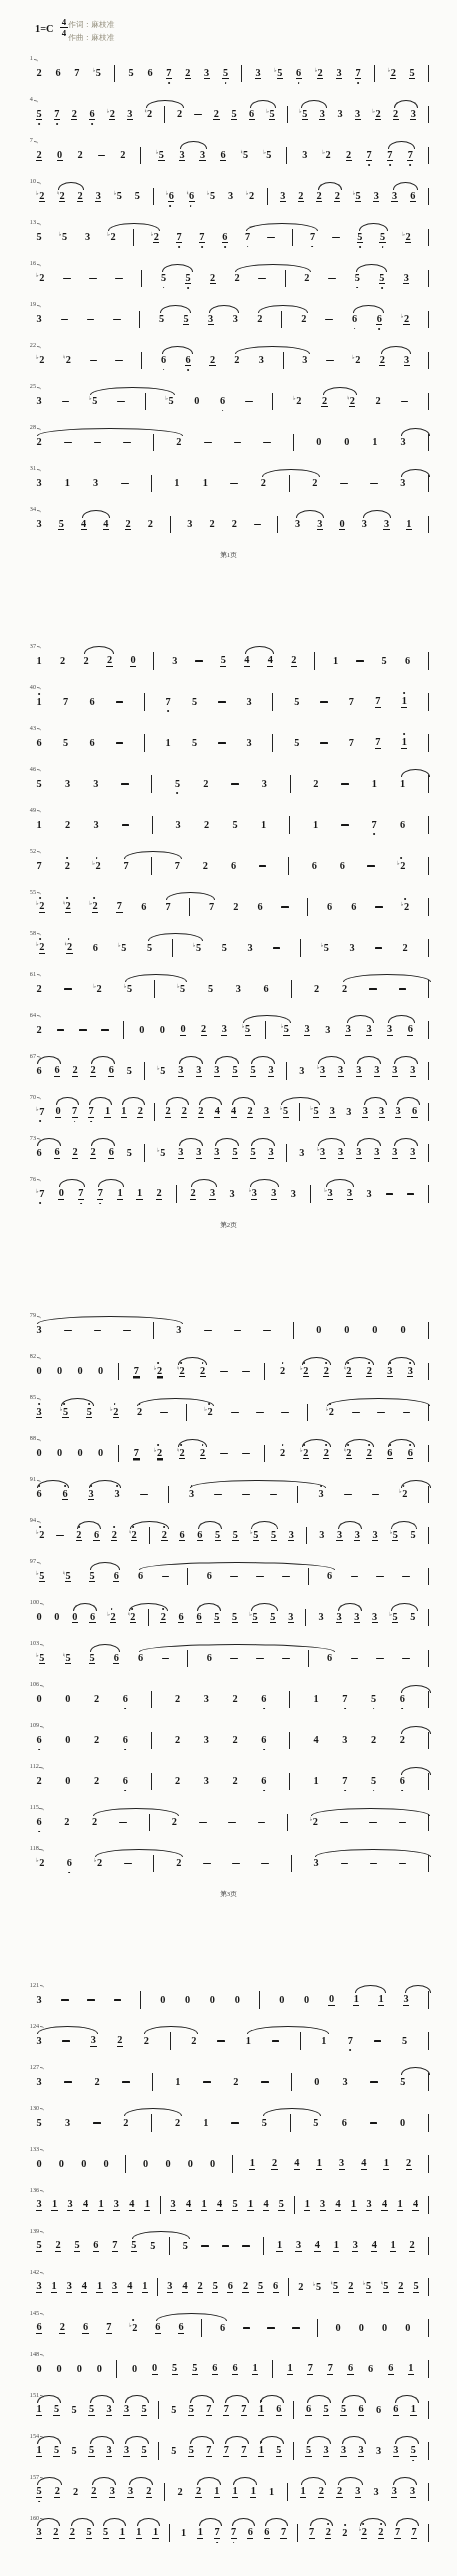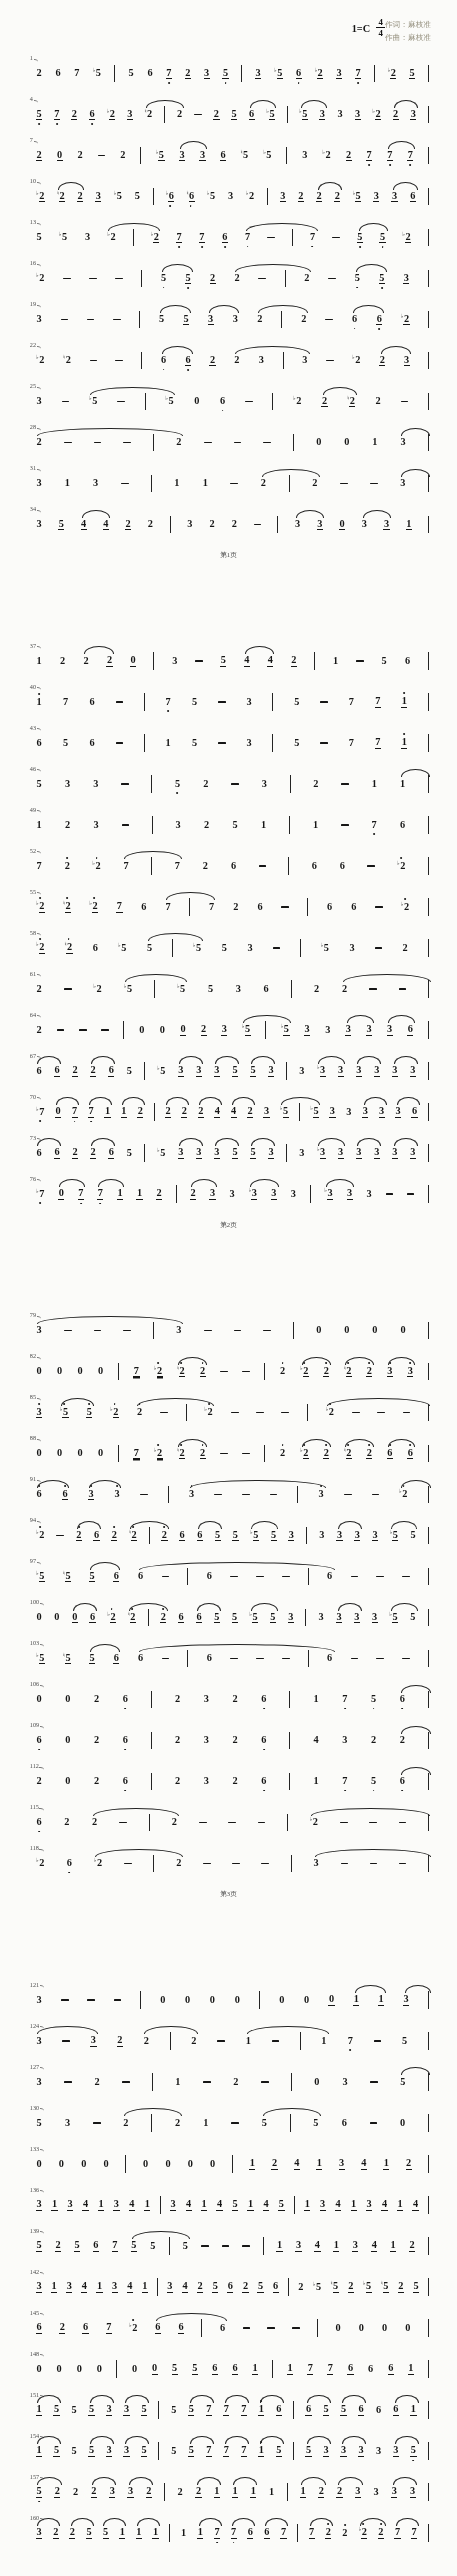--- a/index.html
+++ b/index.html
@@ -3,21 +3,21 @@
 <meta charset="utf-8">
 <style>
   html,body{margin:0;padding:0;background:#e8e8e8;}
   #sheet{
     position:relative;width:457px;height:3240px;margin:0 auto;
     background:#fbfbf9;overflow:hidden;
     font-family:"Liberation Serif","DejaVu Serif",serif;color:#161616;
   }
   
   .title{margin-top:31px;text-align:center;font-size:14px;letter-spacing:1px;font-weight:400;}
-  .headrow{display:flex;justify-content:flex-end;align-items:flex-start;margin:17.5px 26px 0 35px;}
+  .headrow{display:flex;justify-content:flex-start;align-items:flex-start;margin:17.5px 26px 0 35px;}
   .keysig{font-size:10.3px;font-weight:700;}
   .frac{display:inline-block;margin-left:6.2px;text-align:center;vertical-align:-4.1px;font-size:8.8px;}
   .frac .fn{display:block;border-bottom:1px solid #111;padding:0 2.1px;line-height:1.05;}
   .frac .fd{display:block;line-height:1.15;}
   .authors{text-align:right;font-size:7.7px;line-height:1.7;color:#95907e;font-family:"Liberation Sans",sans-serif;}
   
   .page{position:relative;}
   .page .lines{margin-top:9.3px;}
   .sys{position:relative;height:41px;margin:0 28px 0 36px;display:flex;align-items:center;}
   .mnum{position:absolute;left:-6.2px;top:1.5px;font-size:6.2px;color:#4c4c4c;}

